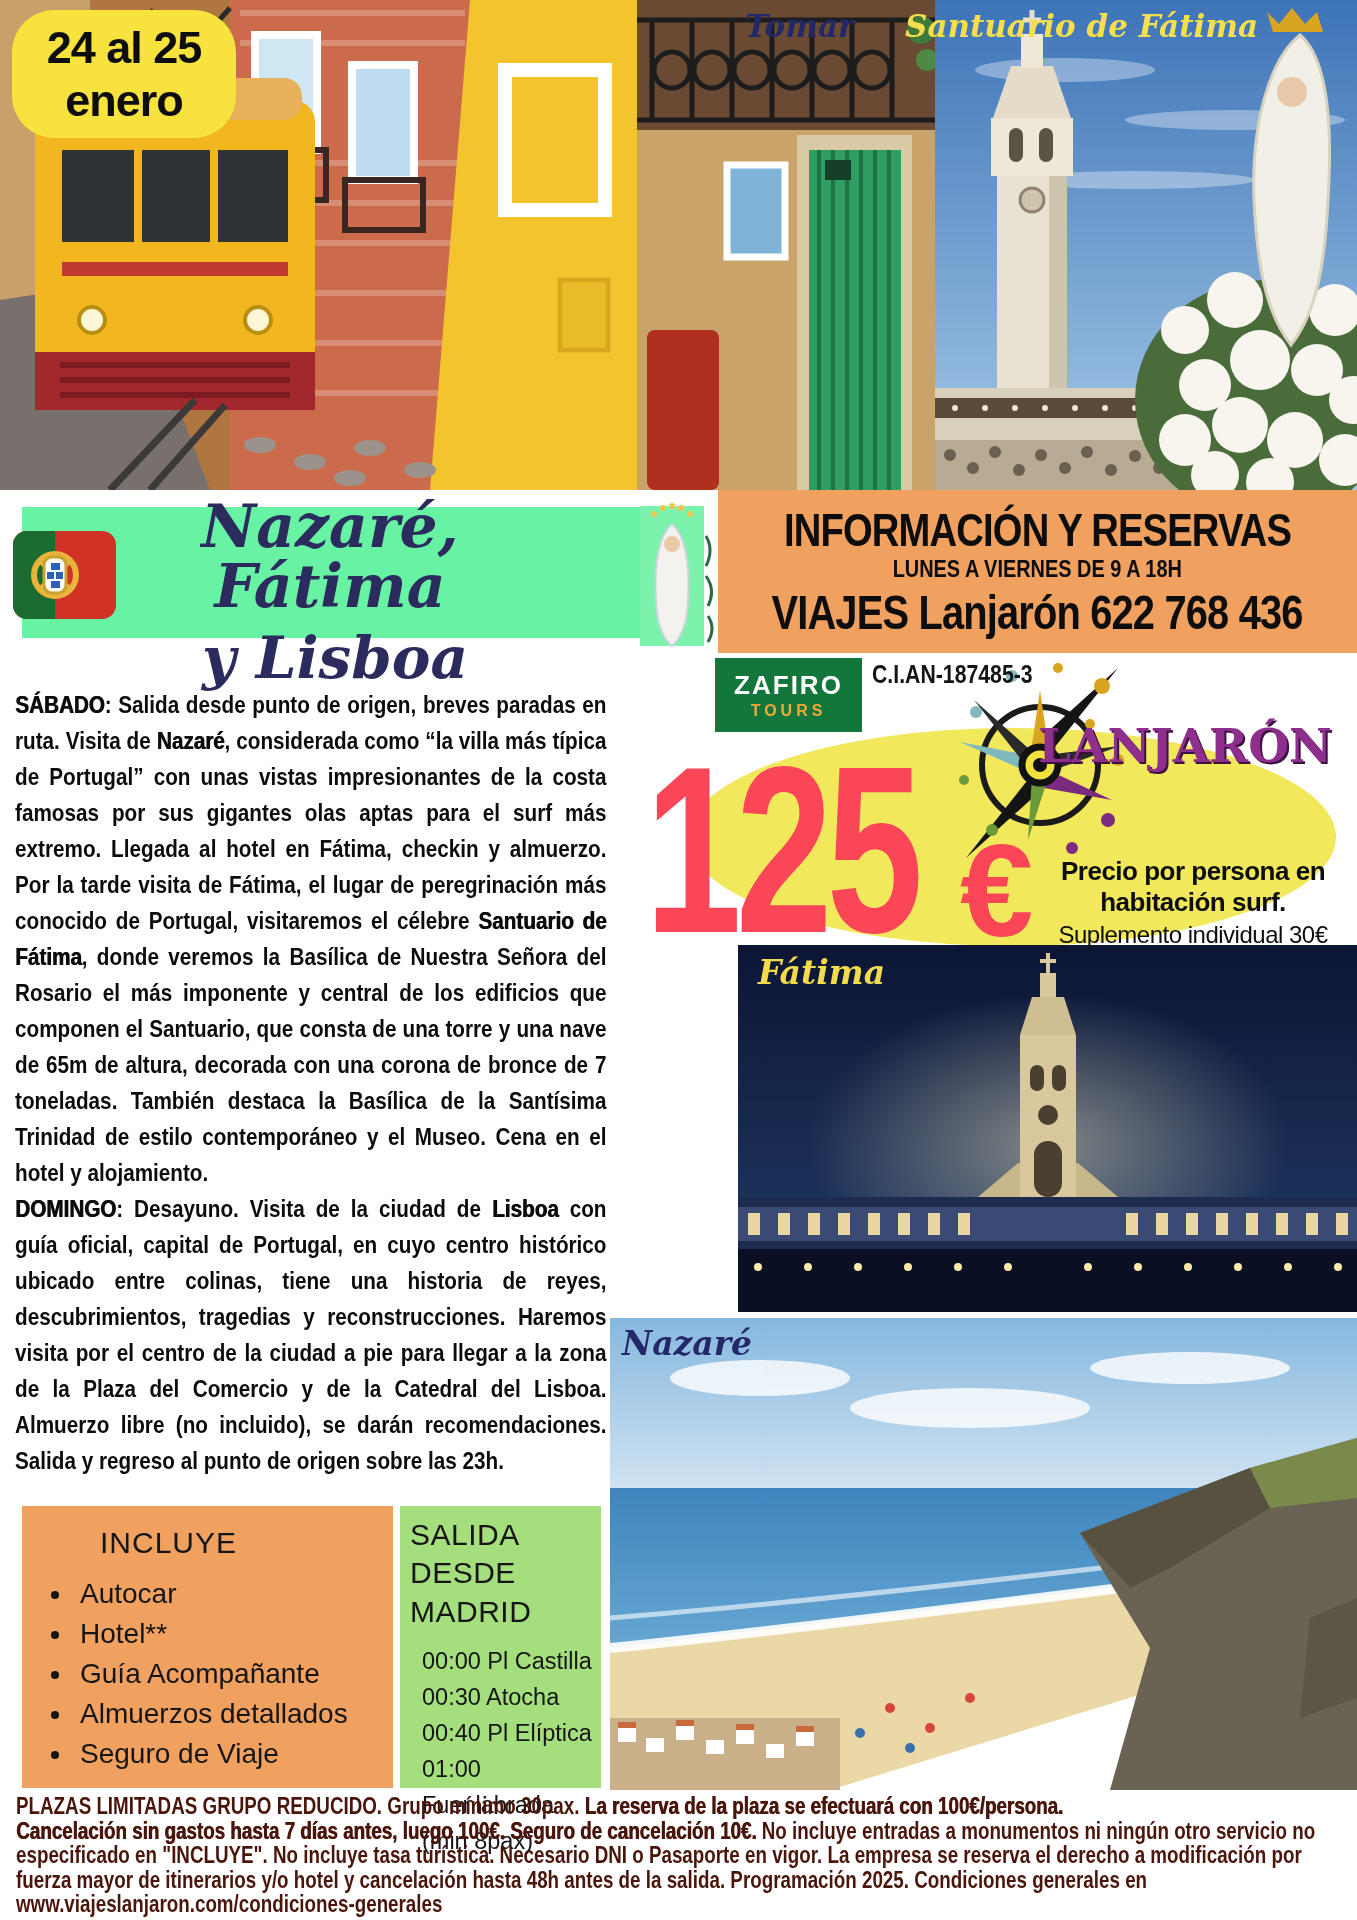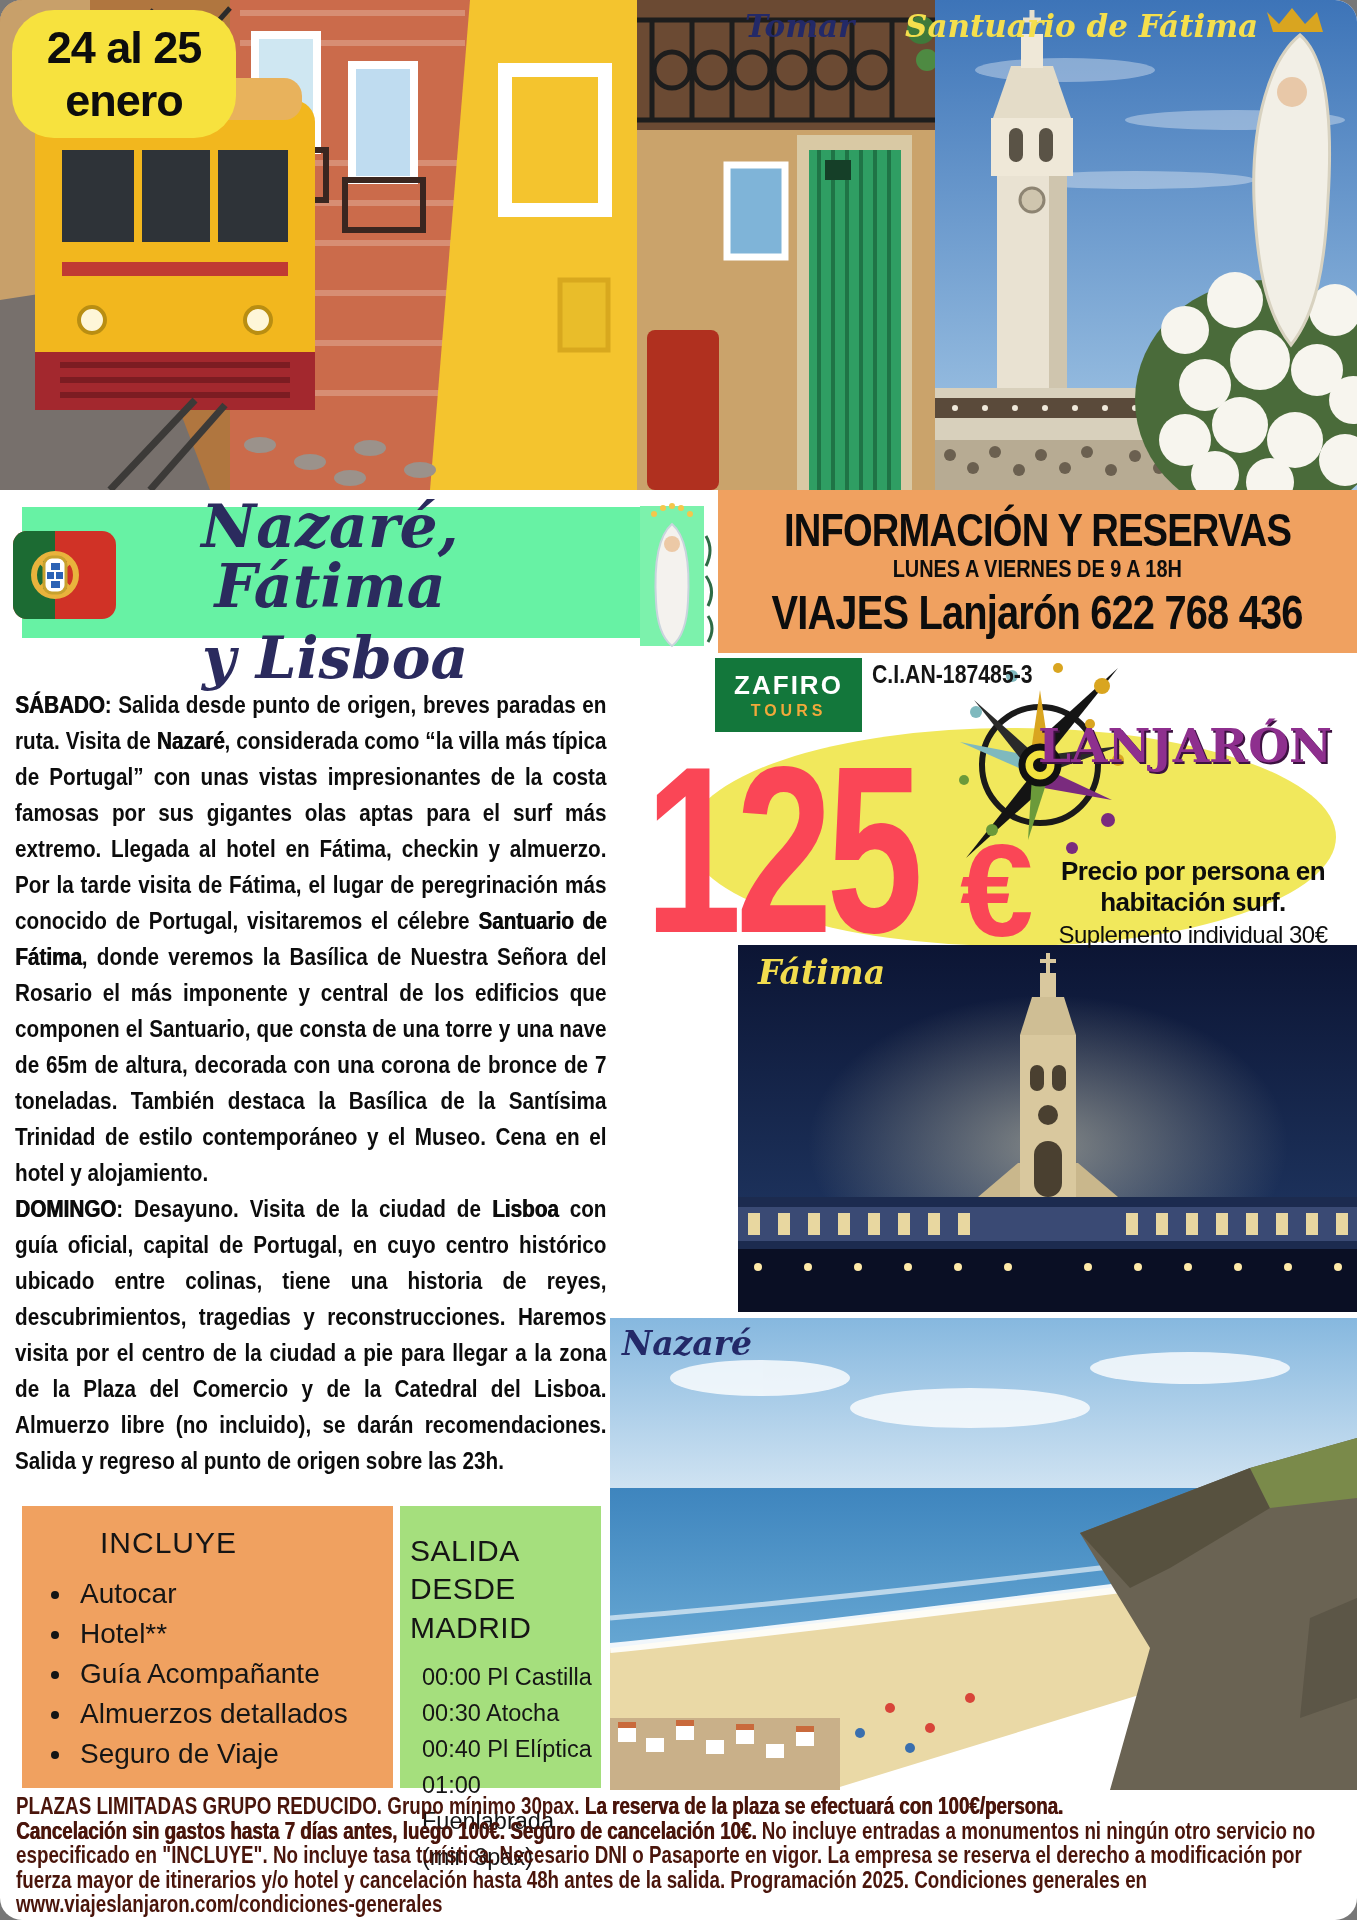--- a/index.html
+++ b/index.html
@@ -1,17 +1,17 @@
 <!DOCTYPE html>
 <html><head>
 <meta charset="utf-8">
 <style>
   html,body{margin:0;padding:0;background:#777;}
   #page{position:relative;width:1357px;height:1920px;background:#ffffff;overflow:hidden;
-        font-family:"Liberation Sans",sans-serif;color:#111;border-radius:22px;}
+        font-family:"Liberation Sans",sans-serif;color:#111;}
   .abs{position:absolute;}
   
   .photo{position:absolute;overflow:hidden;}
   .photo svg{display:block;}
   .photo-label{position:absolute;font-family:"DejaVu Serif",serif;font-style:italic;font-weight:bold;}
   
   #date-badge{left:12px;top:10px;width:224px;height:128px;background:#F7E23E;border-radius:42px;
     display:flex;flex-direction:column;align-items:center;justify-content:center;z-index:5;}
   #date-badge div{font-size:45px;font-weight:800;color:#0d0d0d;line-height:1.18;letter-spacing:-1px;}
   
@@ -59,21 +59,21 @@
   #fatima-photo{left:738px;top:945px;width:619px;height:367px;z-index:2;}
   #fatima-label{left:20px;top:8px;font-size:33px;color:#F2DC4E;}
   #nazare-photo{left:610px;top:1318px;width:747px;height:472px;z-index:2;}
   #nazare-label{left:12px;top:6px;font-size:33px;color:#232968;}
   
   #includes-box{left:22px;top:1506px;width:371px;height:282px;background:#F0A160;z-index:2;color:#151515;}
   #includes-title{margin:20px 0 0 78px;font-size:30px;letter-spacing:1px;}
   #includes-list{margin:14px 0 0 0;padding-left:52px;font-size:28px;}
   #includes-list li{line-height:40px;padding-left:6px;}
   #departure-box{left:400px;top:1506px;width:201px;height:282px;background:#A5DF7D;z-index:2;color:#151515;
-     padding:26px 0 0 10px;box-sizing:border-box;}
+     padding:10px 0 0 10px;box-sizing:border-box;}
   #departure-title{font-size:30px;line-height:1.28;letter-spacing:0.5px;width:190px;}
   #departure-times{margin-top:12px;font-size:23.5px;}
   #departure-times div{line-height:36px;margin-left:12px;}
   
   #fine-print{left:16px;top:1794px;width:1700px;transform:scaleX(0.783);transform-origin:top left;
     font-size:24px;font-weight:700;line-height:24.6px;color:#4A150B;z-index:3;letter-spacing:0;}
 </style>
 </head>
 <body>
 

